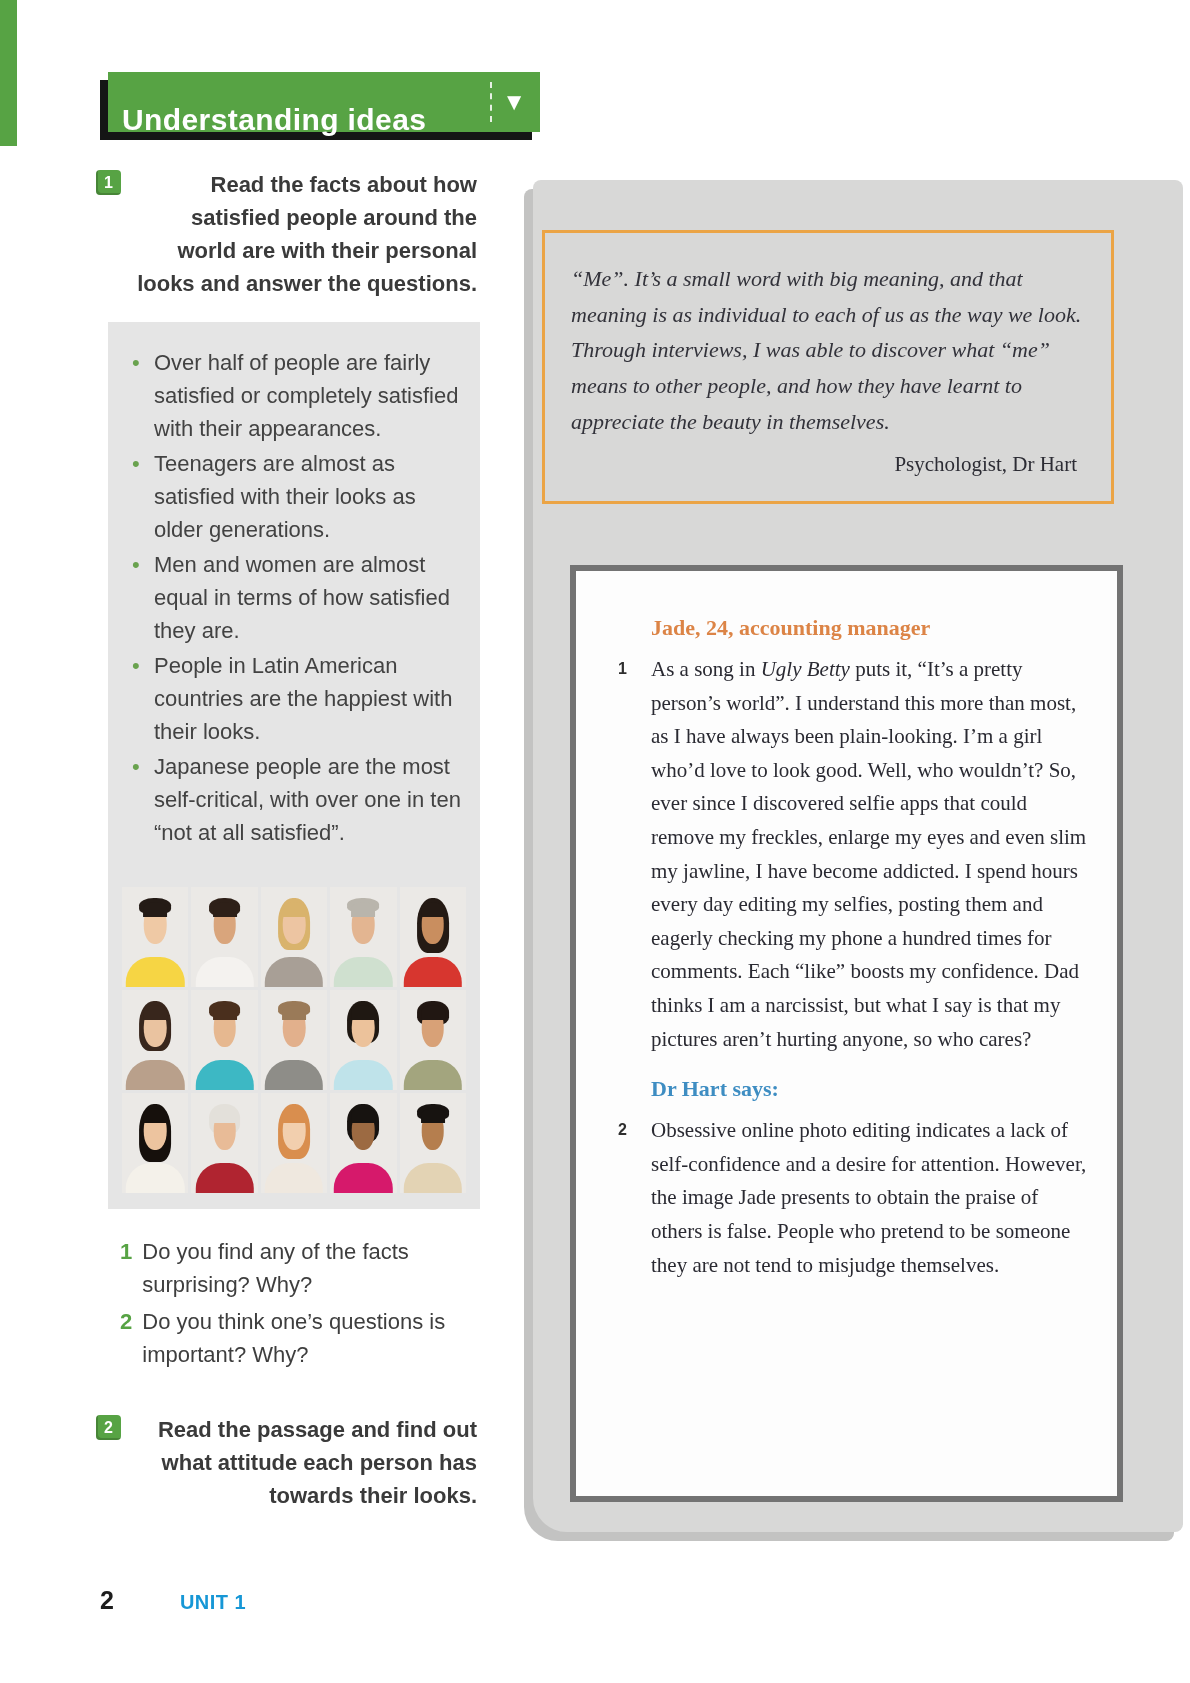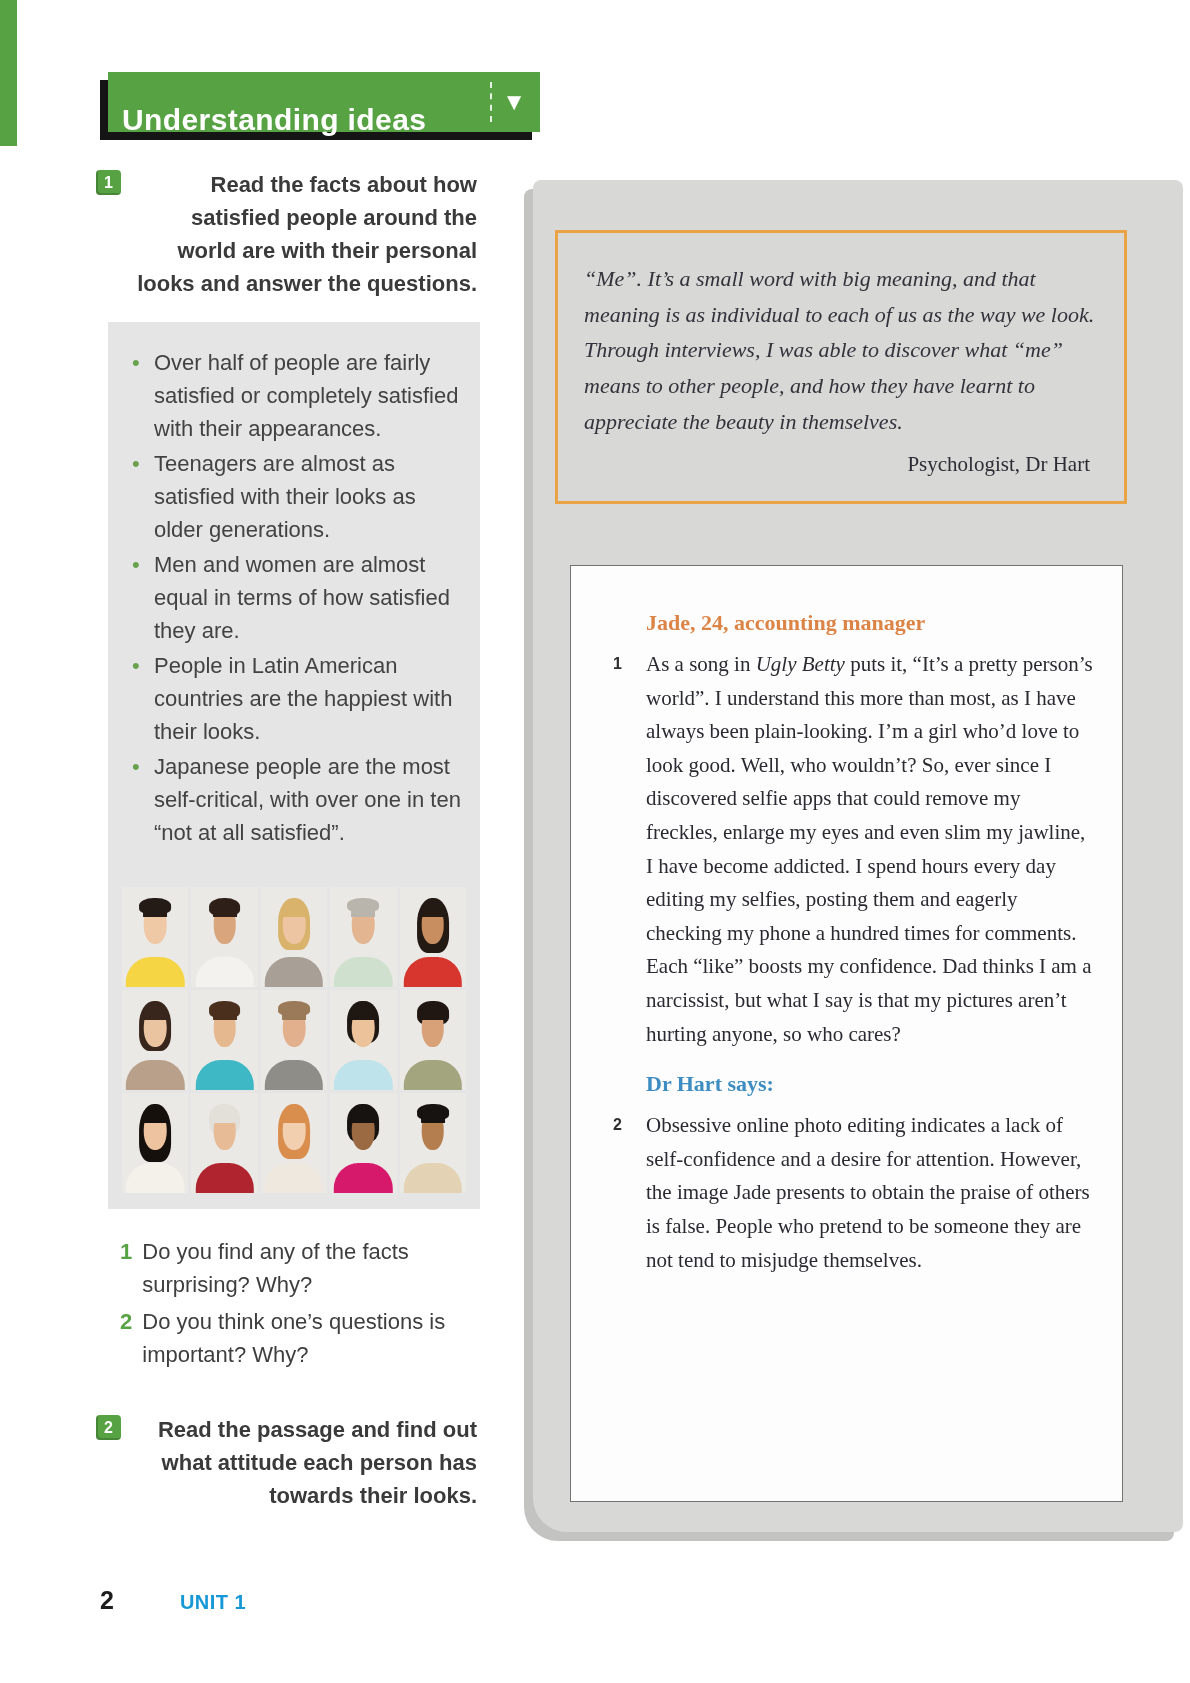--- a/index.html
+++ b/index.html
@@ -86,32 +86,32 @@
   .page-num{font-size:25px;font-weight:bold;color:#1d1d1d;}
   .unit-label{font-size:20px;font-weight:bold;color:#1697d6;letter-spacing:.5px;}
 
   
   .panel{
     position:absolute;left:533px;top:180px;width:650px;height:1352px;
     background:#d8d8d7;border-radius:8px 8px 8px 34px;
     box-shadow:-9px 9px 0 #c3c3c2;
   }
   .quote-box{
-    position:absolute;left:22px;top:50px;width:572px;box-sizing:border-box;
+    position:absolute;left:9px;top:50px;width:572px;box-sizing:border-box;
     border:3px solid #eba445;padding:28px 24px 20px 26px;
     font-family:"Liberation Serif",serif;font-style:italic;
     font-size:22px;line-height:1.62;color:#32323a;
   }
   .quote-attribution{
     font-style:normal;text-align:right;margin-top:8px;font-size:21px;
     color:#2c2c34;padding-right:10px;
   }
   .passage-card{
     position:absolute;left:37px;top:385px;width:553px;height:937px;
-    box-sizing:border-box;background:#fdfdfd;border:1px solid #737373;
+    box-sizing:border-box;background:#fdfdfd;border:6px solid #737373;
     padding:44px 28px 0 42px;font-family:"Liberation Serif",serif;
   }
   .speaker-heading{
     font-weight:bold;font-size:22px;margin:0 0 12px 33px;color:#dc8446;
   }
   .dr-heading{
     font-weight:bold;font-size:22px;margin:20px 0 12px 33px;color:#3e8dc2;
   }
   .para{display:flex;}
   .para-num{

